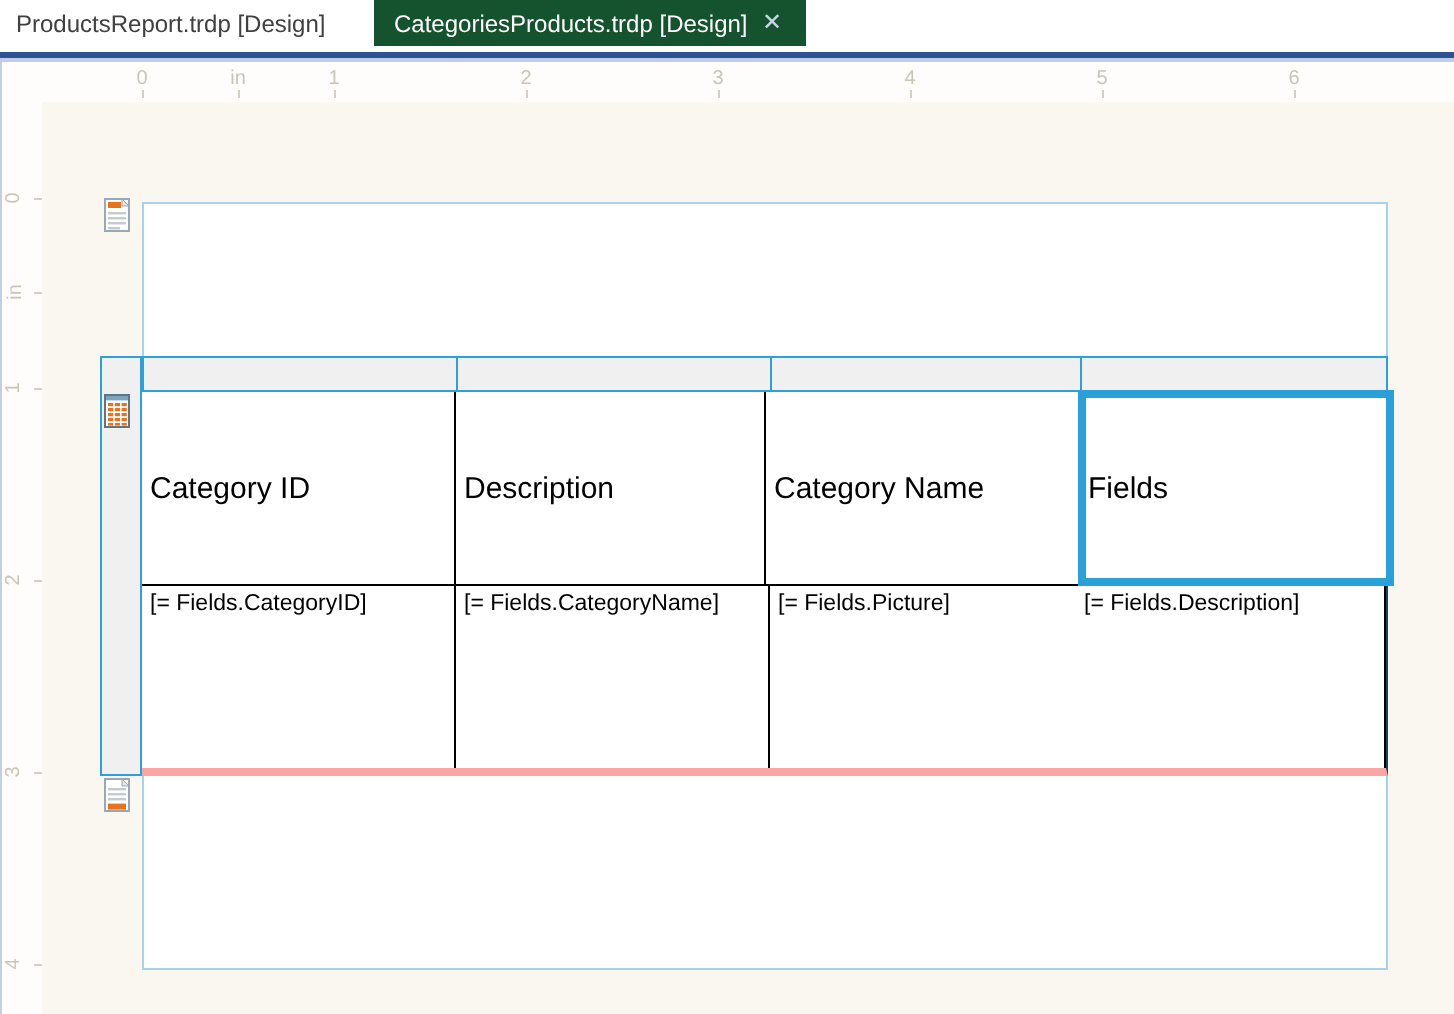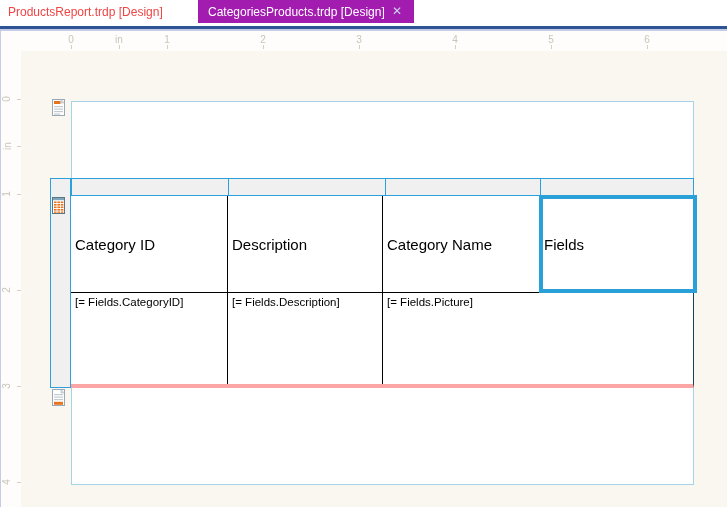--- a/index.html
+++ b/index.html
@@ -5,22 +5,22 @@
   html,body{margin:0;padding:0;}
   body{
     width:727px;height:507px;position:relative;overflow:hidden;
     background:#ffffff;
     font-family:"Liberation Sans","DejaVu Sans",sans-serif;
     -webkit-font-smoothing:antialiased;
   }
   
   .tabbar{position:absolute;left:0;top:0;width:727px;height:26px;background:#ffffff;}
   .tab{position:absolute;top:0;height:23px;display:flex;align-items:center;font-size:12px;box-sizing:border-box;}
-  .tab-inactive{left:0;width:187px;background:#ffffff;color:#ef4444;padding-left:8px;}
-  .tab-active{left:187px;width:216px;background:#a21caf;color:#ffffff;padding-left:10px;margin-left:11px;}
+  .tab-inactive{left:0;width:187px;background:#ffffff;color:#404040;padding-left:8px;}
+  .tab-active{left:187px;width:216px;background:#14532d;color:#ffffff;padding-left:10px;}
   .tab-close{position:absolute;right:12px;top:4px;font-size:12px;font-weight:bold;color:#C9D4EC;line-height:14px;cursor:default;}
   .tabbar-line-dark{position:absolute;left:0;top:26px;width:727px;height:3px;background:#2D5295;}
   .tabbar-line-light{position:absolute;left:0;top:29px;width:727px;height:2px;background:#C3CBE5;}
 
   
   .hruler{position:absolute;left:0;top:31px;width:727px;height:20px;background:#FEFDFC;}
   .vruler{position:absolute;left:0;top:31px;width:21px;height:476px;background:#FEFDFC;border-left:1px solid #C5CDE6;box-sizing:border-box;}
   .rlabel{position:absolute;color:#CBC5B9;font-size:10px;transform:translateX(-50%);top:3px;}
   .htick{position:absolute;top:14px;width:1px;height:4px;background:#D6D0C4;}
   .vlabel{position:absolute;color:#CBC5B9;font-size:10px;left:3px;transform:translateY(-50%) rotate(-90deg);}
@@ -123,25 +123,28 @@
   </div>
   <div class="hdr-cell w4">
     <span>Fields</span>
   </div>
 </div>
 
 <div class="data-row">
   <div class="data-cell cb w1">
     <span>[= Fields.CategoryID]</span>
   </div>
-  <div class="data-cell cb w3">
-    <span>[= Fields.Description]</span>
+  <div class="data-cell cb w2">
+    <span>[= Fields.CategoryName]</span>
   </div>
   <div class="data-cell dw4">
     <span>[= Fields.Picture]</span>
+  </div>
+  <div class="data-cell cb w3">
+    <span>[= Fields.Description]</span>
   </div>
 </div>
 
 <div class="selection"></div>
 
 <svg class="sec-icon" style="top:99px" viewBox="0 0 14 18">
   <rect x="0.5" y="0.5" width="12" height="16" fill="#ffffff" stroke="#9AA7B4"></rect>
   <polygon points="9,0.5 12.5,4 9,4" fill="#DFE5EA" stroke="#9AA7B4" stroke-width="0.5"></polygon>
   <rect x="2" y="2" width="6.5" height="3" fill="#E8731E"></rect>
   <rect x="2" y="7" width="9" height="1.2" fill="#C3CBD2"></rect>

